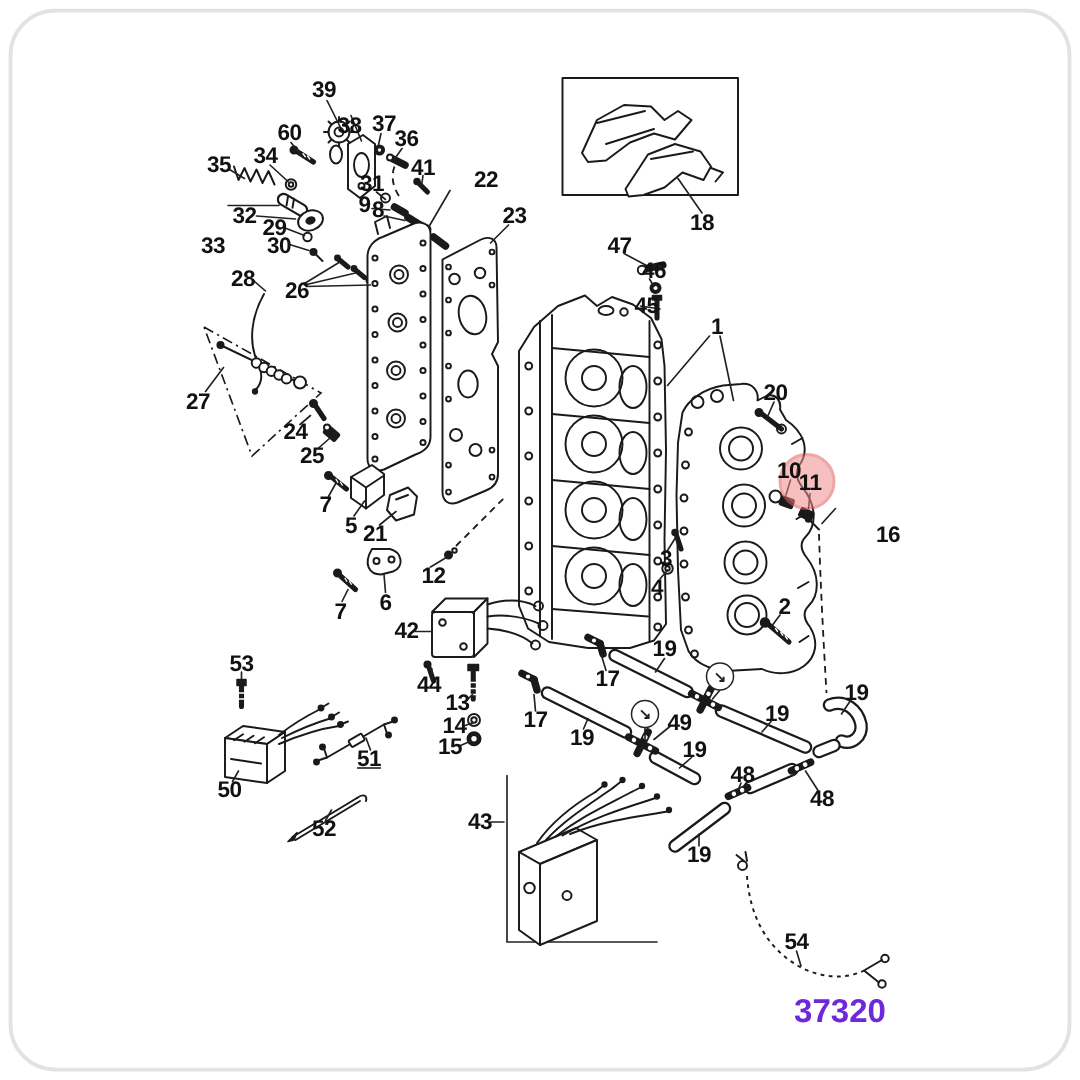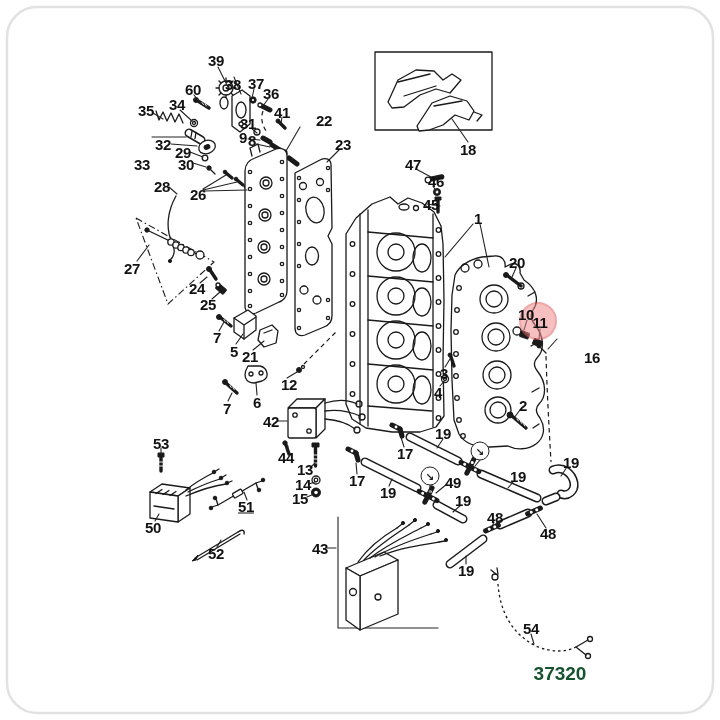--- a/index.html
+++ b/index.html
@@ -7,21 +7,21 @@
          font-family:"Liberation Sans",sans-serif;}
   #art{position:absolute;left:0;top:0;z-index:0;}
   #highlight-circle{position:absolute;z-index:1;border-radius:50%;transform:translate(-50%,-50%);}
   #callout-layer{position:absolute;left:0;top:0;width:700px;height:720px;z-index:2;pointer-events:none;}
   .callout{position:absolute;transform:translate(-50%,-50%);font-weight:bold;font-size:15px;
            color:#111;letter-spacing:-0.4px;white-space:nowrap;}
   .badge{position:absolute;transform:translate(-50%,-50%);width:17px;height:17px;background:#fff;
          border:1.7px solid #222;border-radius:50%;display:flex;align-items:center;justify-content:center;
          font-size:10px;font-weight:bold;color:#222;}
   #part-number{position:absolute;left:560px;top:674px;transform:translate(-50%,-50%);
-               font-weight:bold;font-size:19px;color:#14532d;z-index:2;letter-spacing:0px;}
+               font-weight:bold;font-size:22px;color:#6d28d9;z-index:2;letter-spacing:0px;}
   
   .s{stroke:#1a1a1a;fill:none;stroke-width:1.3;stroke-linecap:round;stroke-linejoin:round;}
   .sw{stroke:#1a1a1a;fill:#fff;stroke-width:1.3;stroke-linejoin:round;}
   .sd{stroke:#1a1a1a;fill:#1a1a1a;stroke-width:1;stroke-linejoin:round;}
   .ld{stroke:#222;stroke-width:1.1;fill:none;stroke-linecap:round;}
   .dash{stroke:#1a1a1a;stroke-width:1.2;fill:none;stroke-dasharray:4.5 3.5;}
   .bolt{stroke:#1a1a1a;stroke-width:3.4;stroke-linecap:round;fill:none;}
   .dk{stroke:#1a1a1a;stroke-width:5;stroke-linecap:round;fill:none;}
   .hO{stroke:#1a1a1a;stroke-width:9;stroke-linecap:round;fill:none;}
   .hI{stroke:#fff;stroke-width:6;stroke-linecap:round;fill:none;}

